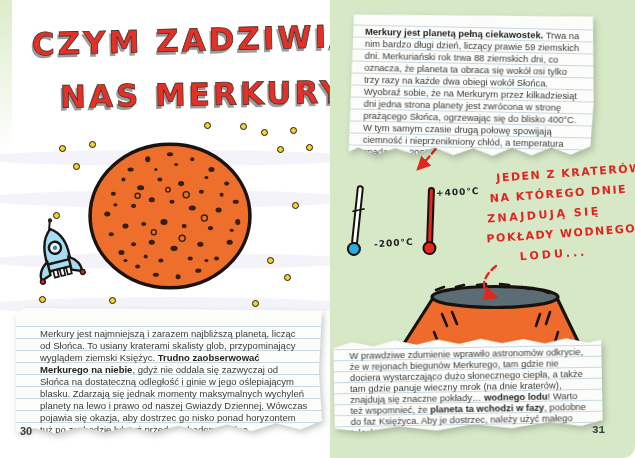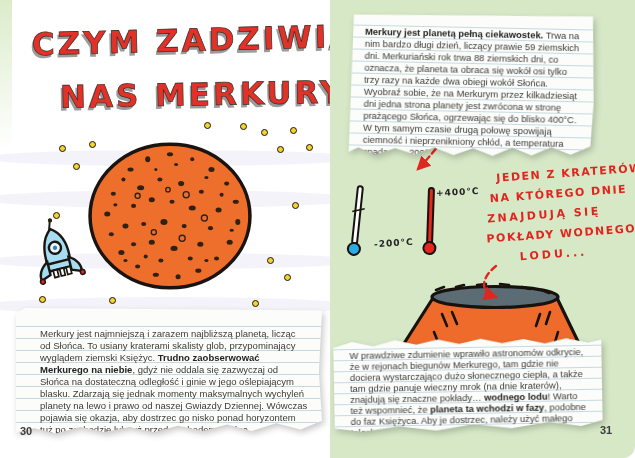--- a/index.html
+++ b/index.html
@@ -64,21 +64,21 @@
   .handwriting{
     position:absolute;left:155px;top:164px;width:160px;transform:rotate(-4deg);
     color:#e0251f;font-family:"DejaVu Sans",sans-serif;font-weight:bold;
     font-size:11px;letter-spacing:1.5px;line-height:20px;white-space:nowrap;
   }
   .hw-line-1{margin-left:14px;}
   .hw-line-2{margin-left:6px;}
   .hw-line-3{margin-left:2px;letter-spacing:2.5px;}
   .hw-line-4{margin-left:0px;}
   .hw-line-5{margin-left:32px;letter-spacing:3px;}
-  .pn-31{left:270px;top:424px;}
+  .pn-31{left:262px;top:424px;font-family:Liberation Mono, monospace;}
 </style>
 </head>
 <body>
 
 <div class="book">
 
   <div class="page-left">
     <div class="edge-tint"></div>
 
     <div class="wave" style="top:150px;"></div>

